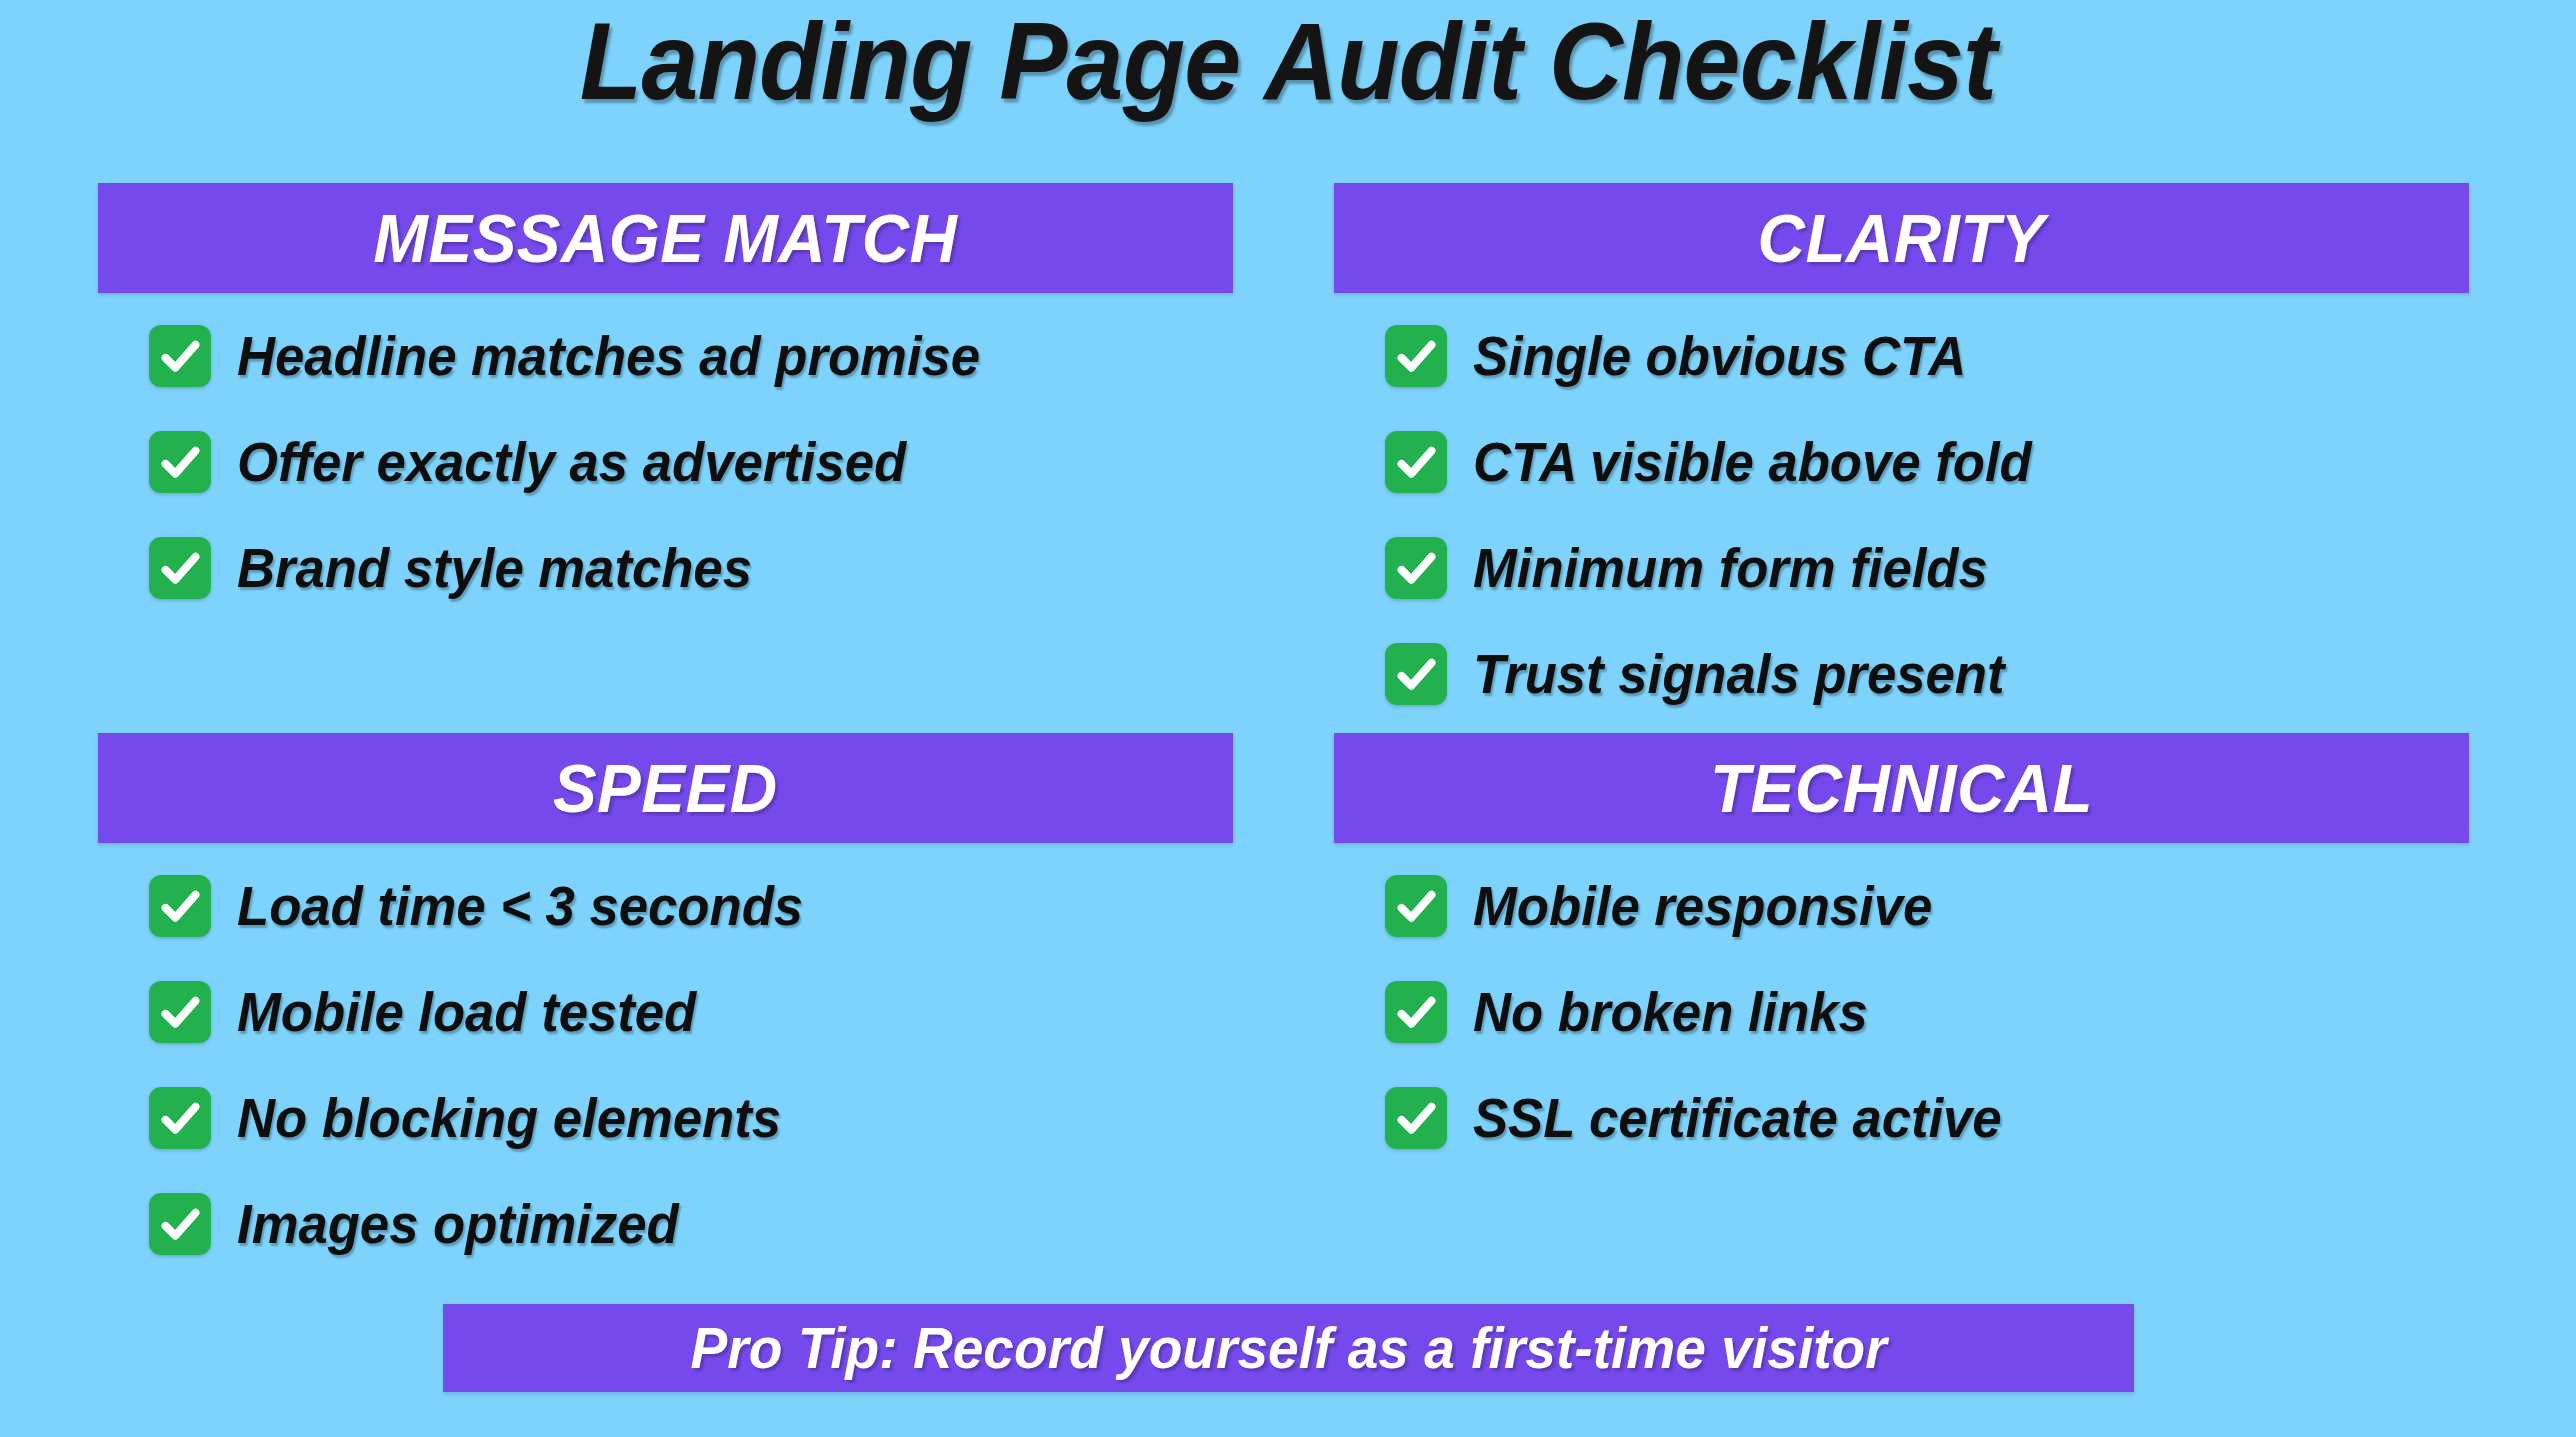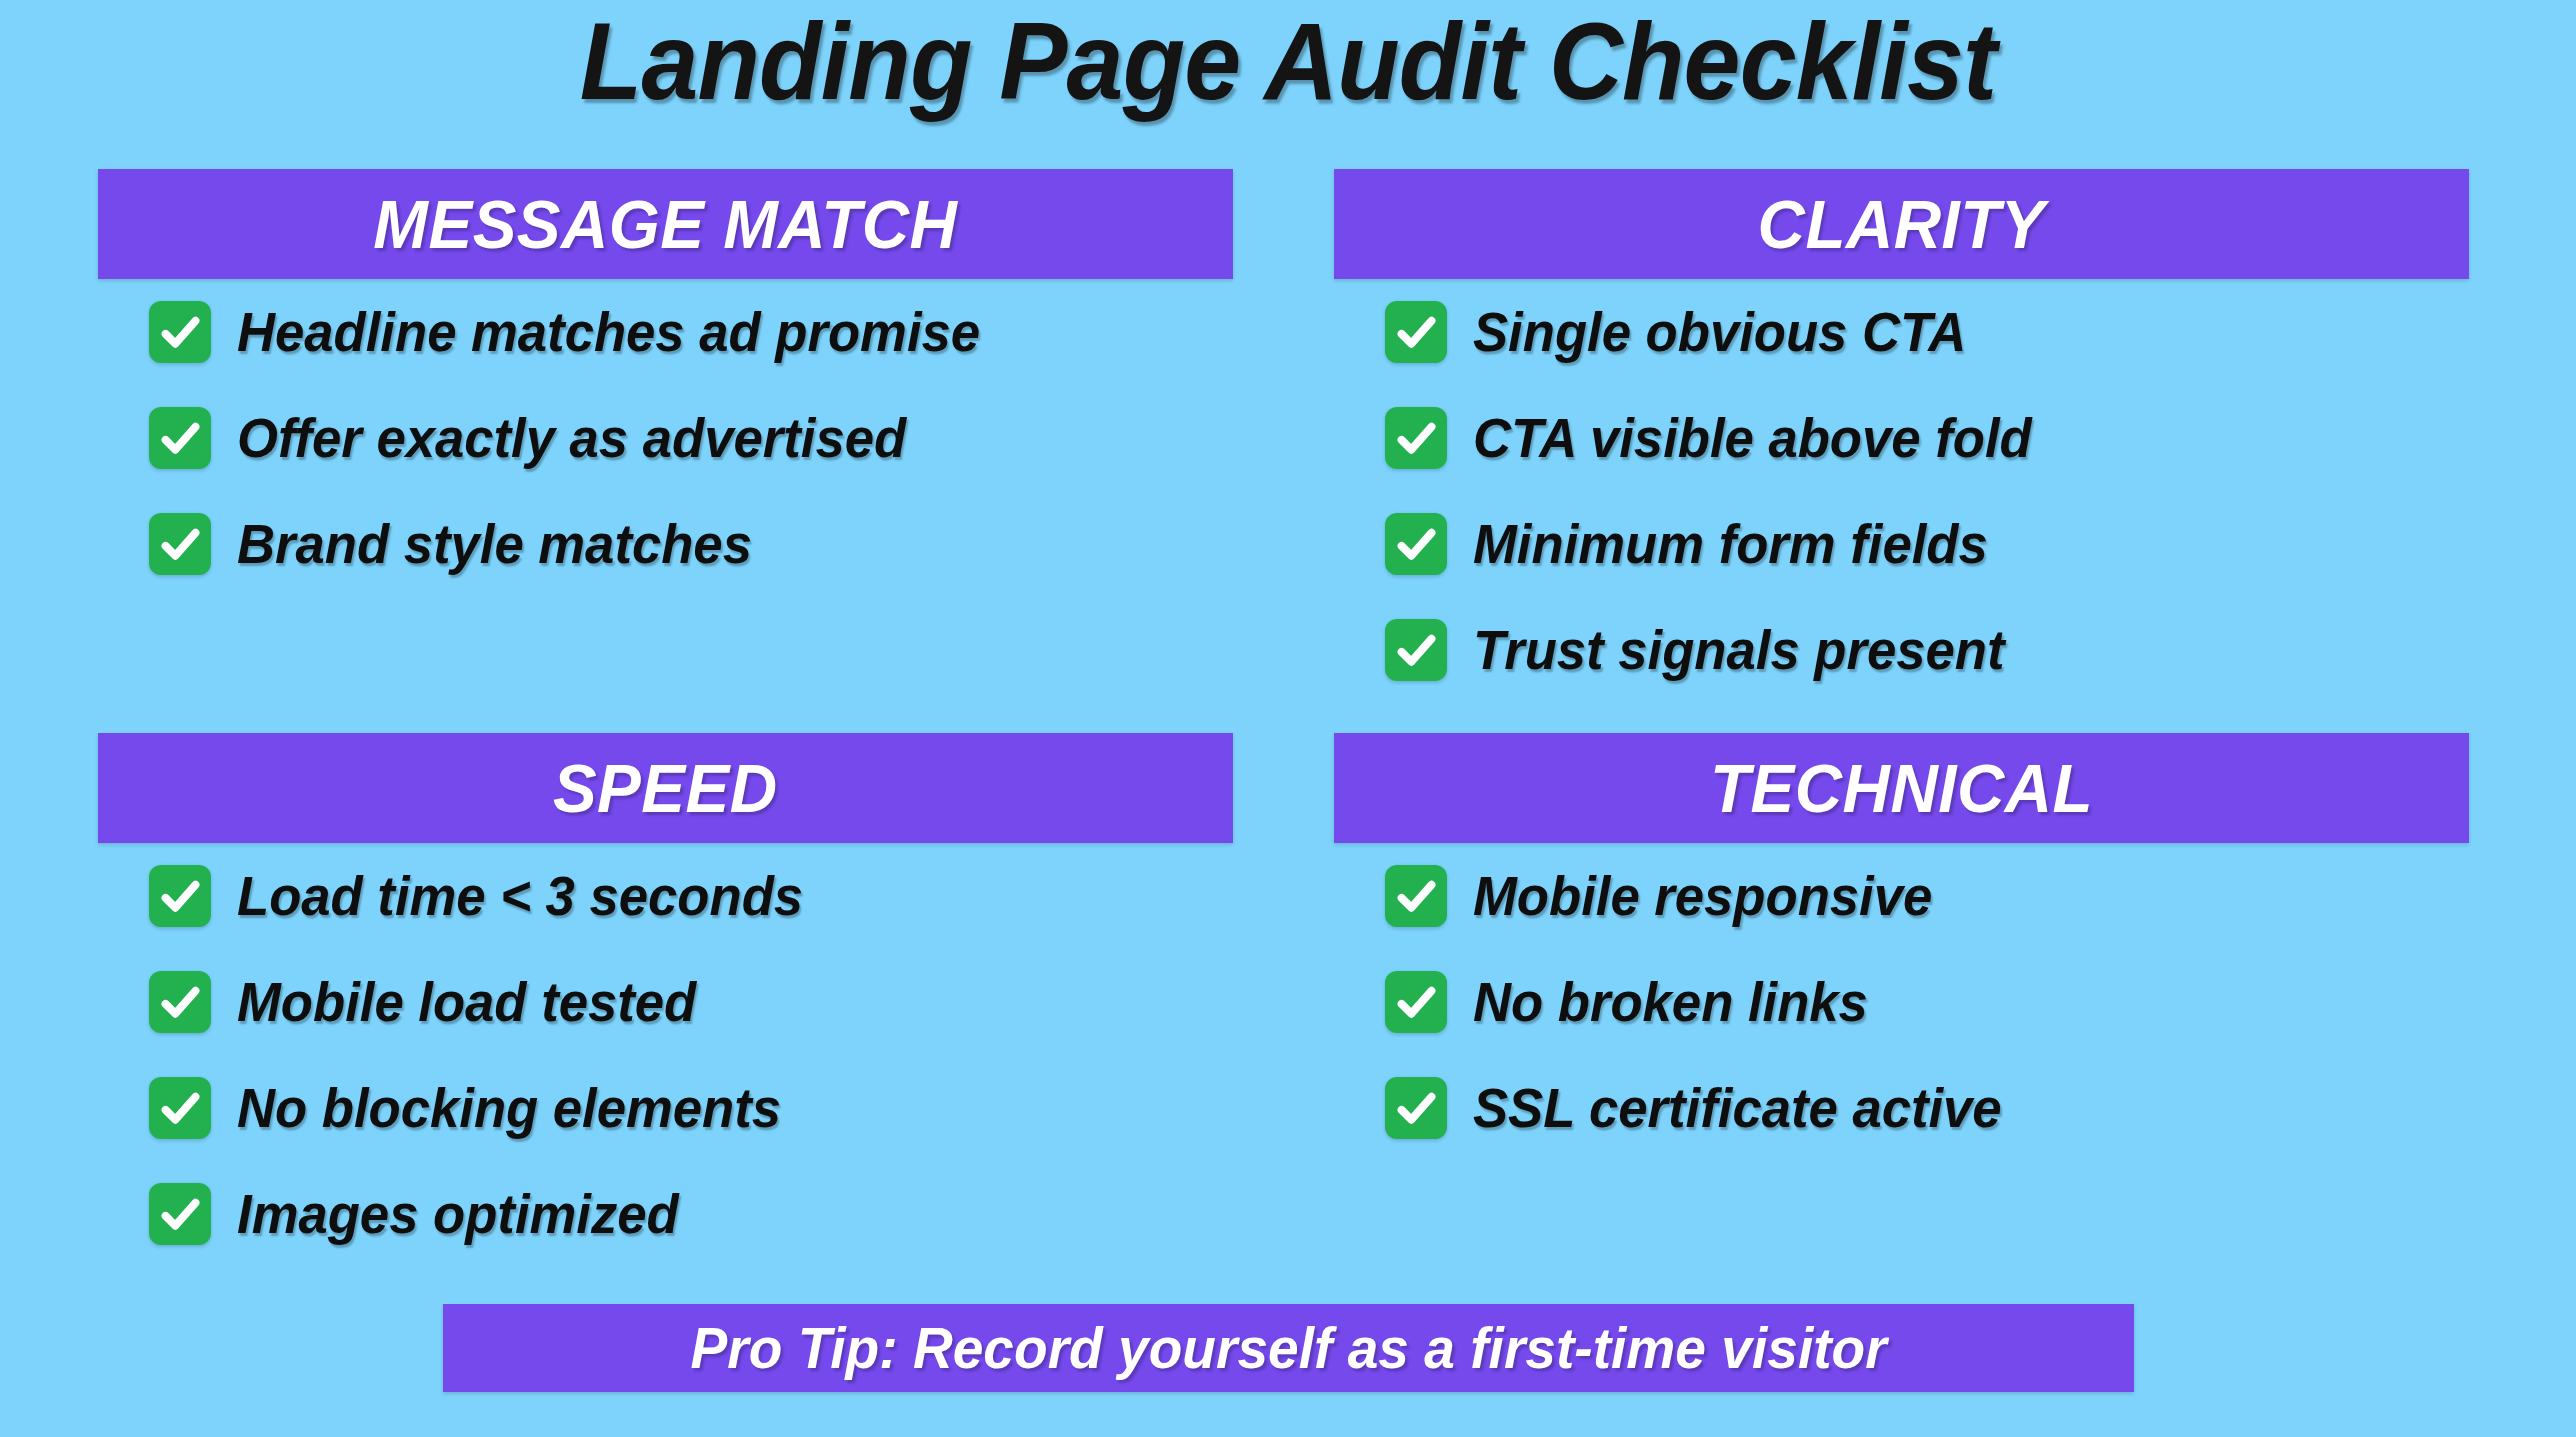--- a/index.html
+++ b/index.html
@@ -50,21 +50,21 @@
     width: 2371px;
     height: 1095px;
   }
 
   .section {
     position: absolute;
     width: 1135px;
   }
   .section.col-left  { left: 0px; }
   .section.col-right { left: 1236px; }
-  .section.row-top    { top: 2px; }
+  .section.row-top    { top: 16px; }
   .section.row-bottom { top: 566px; }
 
   .section-header {
     height: 110px;
     background: #7549ec;
     display: flex;
     align-items: center;
     justify-content: center;
     box-shadow: 0 1.9px 3.7px rgba(0,0,0,0.14);
   }
@@ -74,21 +74,21 @@
     color: #ffffff;
     letter-spacing: 0.5px;
     font-family: "Liberation Sans Narrow", "Liberation Sans", "DejaVu Sans", sans-serif;
     transform: scaleX(0.95);
     text-shadow: 2.8px 2.8px 2.8px rgba(0,0,0,0.22);
     white-space: nowrap;
     line-height: 1;
   }
 
   .items {
-    margin-top: 22px;
+    margin-top: 32px;
     padding-left: 51px;
   }
 
   .check-item {
     display: flex;
     align-items: center;
     height: 62px;
     margin-bottom: 44px;
   }
   .check-item:last-child { margin-bottom: 0; }

